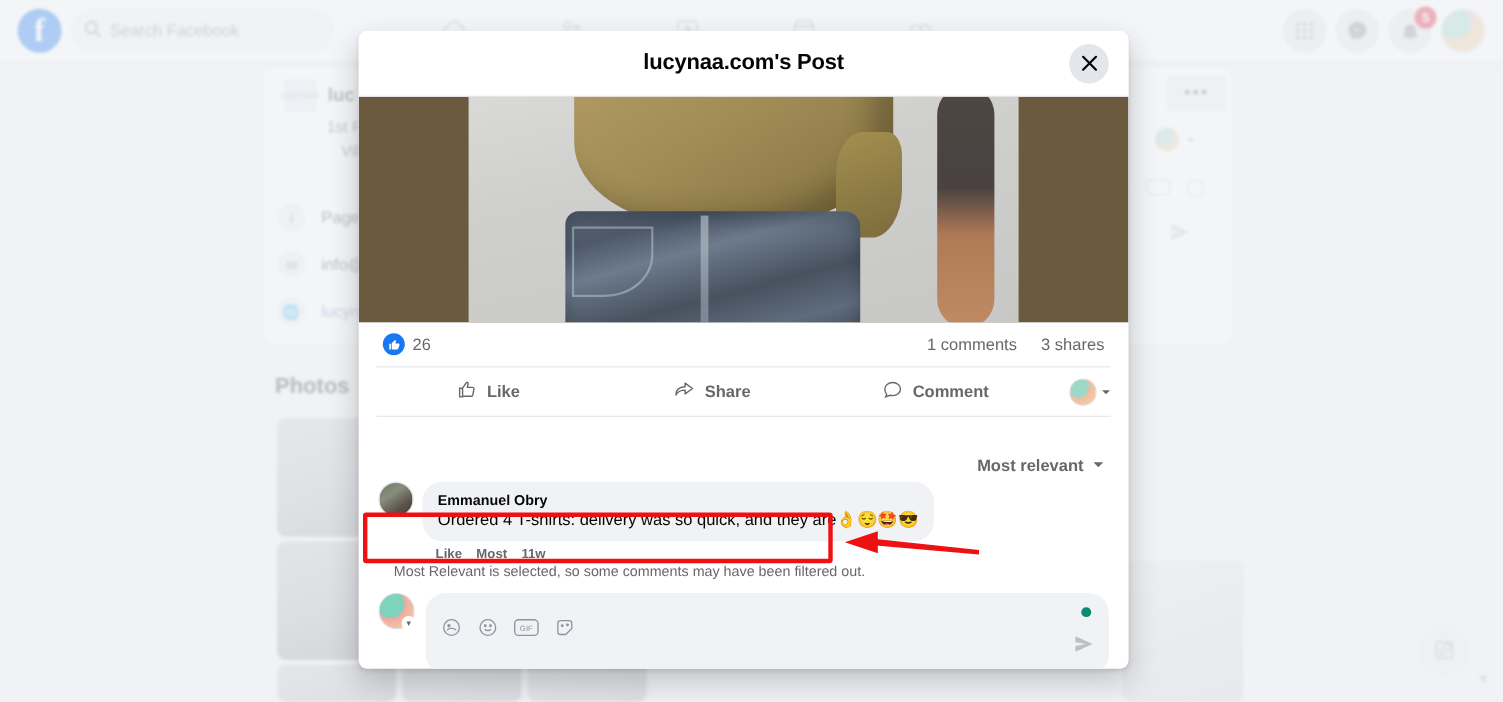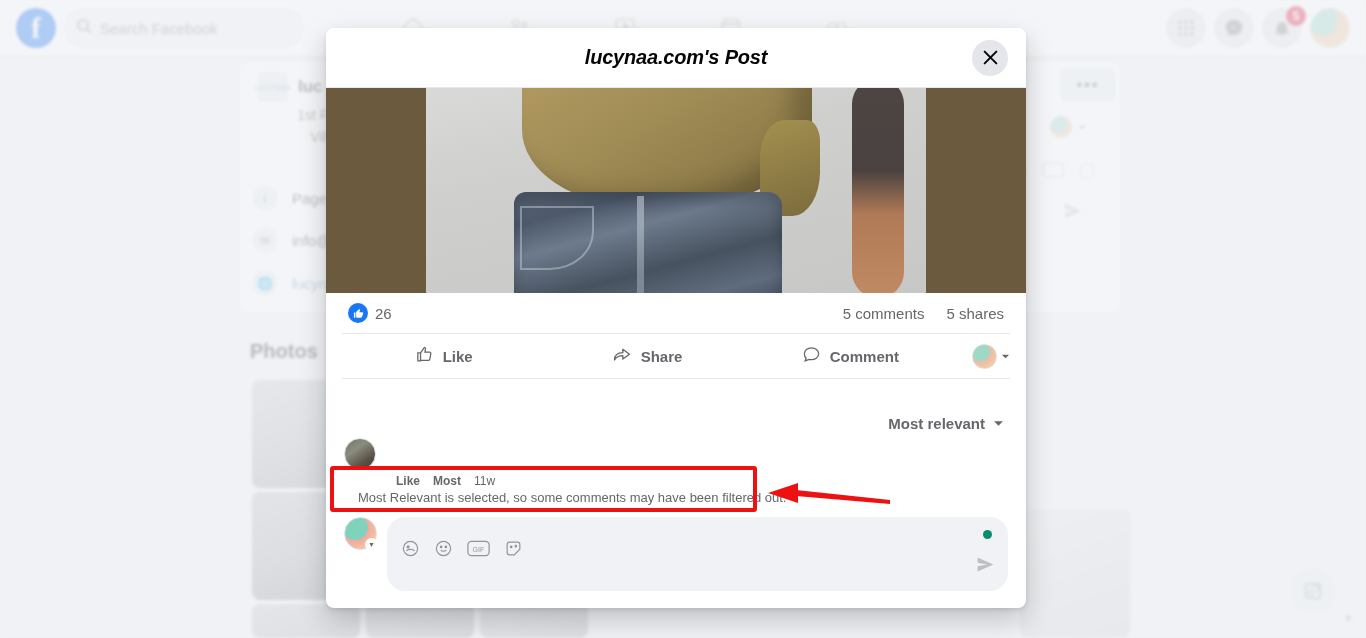--- a/index.html
+++ b/index.html
@@ -120,21 +120,20 @@
   .modal-header {
     height: 60px; flex: 0 0 60px;
     display: flex; align-items: center; justify-content: center;
     position: relative;
     border-bottom: 1px solid #e8eaed;
     background: #fff;
   }
   .modal-title {
     font-size: 20px; font-weight: 700; color: #050505;
     letter-spacing: -.2px;
-    font-style: italic;
   }
   .close-btn {
     position: absolute; right: 18px; top: 50%; transform: translateY(-50%);
     width: 36px; height: 36px; border-radius: 50%;
     background: #e4e6eb; border: none; cursor: pointer;
     display: flex; align-items: center; justify-content: center;
     color: #050505;
   }
 
   
@@ -240,21 +239,21 @@
   .comment-bubble {
     background: #f0f2f5; border-radius: 18px;
     padding: 8px 14px 9px 14px; max-width: 540px;
   }
   .comment-author { font-size: 13px; font-weight: 700; color: #050505; line-height: 17px; }
   .comment-text { font-size: 15px; color: #050505; line-height: 20px; }
   .comment-actions {
     display: flex; gap: 13px; align-items: center;
     padding: 4px 0 0 52px; font-size: 12px; font-weight: 700; color: #65676b;
   }
-  .comment-actions .time { font-weight: 400; }
+  .comment-actions .time { font-weight: 700; }
 
   .filter-note {
     font-size: 13px; color: #65676b;
     padding: 2px 0 0 14px;
   }
 
   
   .red-box {
     position: absolute;
     left: 330px; top: 466px;
@@ -493,22 +492,22 @@
     <div class="reaction-row">
       <div class="like-count">
         <span class="like-bubble">
           <svg width="11" height="11" viewBox="0 0 24 24" fill="#fff">
             <path d="M9 21h8.4c.9 0 1.6-.5 1.9-1.3l2.6-6.1c.1-.2.1-.4.1-.6v-1.9c0-1-.9-1.9-1.9-1.9h-5.9l.9-4.3v-.3c0-.4-.2-.8-.4-1.1L13.6 2 7.3 8.4C7 8.7 6.8 9.2 6.8 9.7V19c0 1.1.9 2 2.2 2zM2 9.7h3.2V21H2z"></path>
           </svg>
         </span>
         <span>26</span>
       </div>
       <div class="counts">
-        <span>5 comments</span>
-        <span>5 shares</span>
+        <span>1 comments</span>
+        <span>3 shares</span>
       </div>
     </div>
 
     <div class="action-bar">
       <button class="action-btn">
         <span>
           <svg width="19" height="19" viewBox="0 0 24 24" fill="none" stroke="#65676b" stroke-width="1.6">
             <path d="M7 10v10H3.6V10zM7 10l4.4-6.4c.3-.4.9-.5 1.3-.2.5.3.7.9.6 1.5L12.5 9h5.9c1 0 1.8.9 1.6 1.9l-1.3 7c-.1.8-.8 1.4-1.6 1.4H7z"></path>
           </svg>
         </span>
@@ -545,20 +544,24 @@
           <svg width="11" height="11" viewBox="0 0 10 10" fill="#65676b">
               <path d="M1 3l4 4 4-4z"></path>
             </svg>
         </span>
       </button>
     </div>
 
     <div class="comment-area">
       <div class="comment-row">
         <div class="comment-avatar"></div>
+        <div class="comment-bubble">
+          <div class="comment-author">Emmanuel Obry</div>
+          <div class="comment-text">Ordered 4 T-shirts: delivery was so quick, and they are👌😌🤩😎</div>
+        </div>
       </div>
       <div class="comment-actions">
         <span>Like</span>
         <span>Most</span>
         <span class="time">11w</span>
       </div>
       <div class="filter-note">Most Relevant is selected, so some comments may have been filtered out.</div>
     </div>
 
     <div class="composer-wrap">

